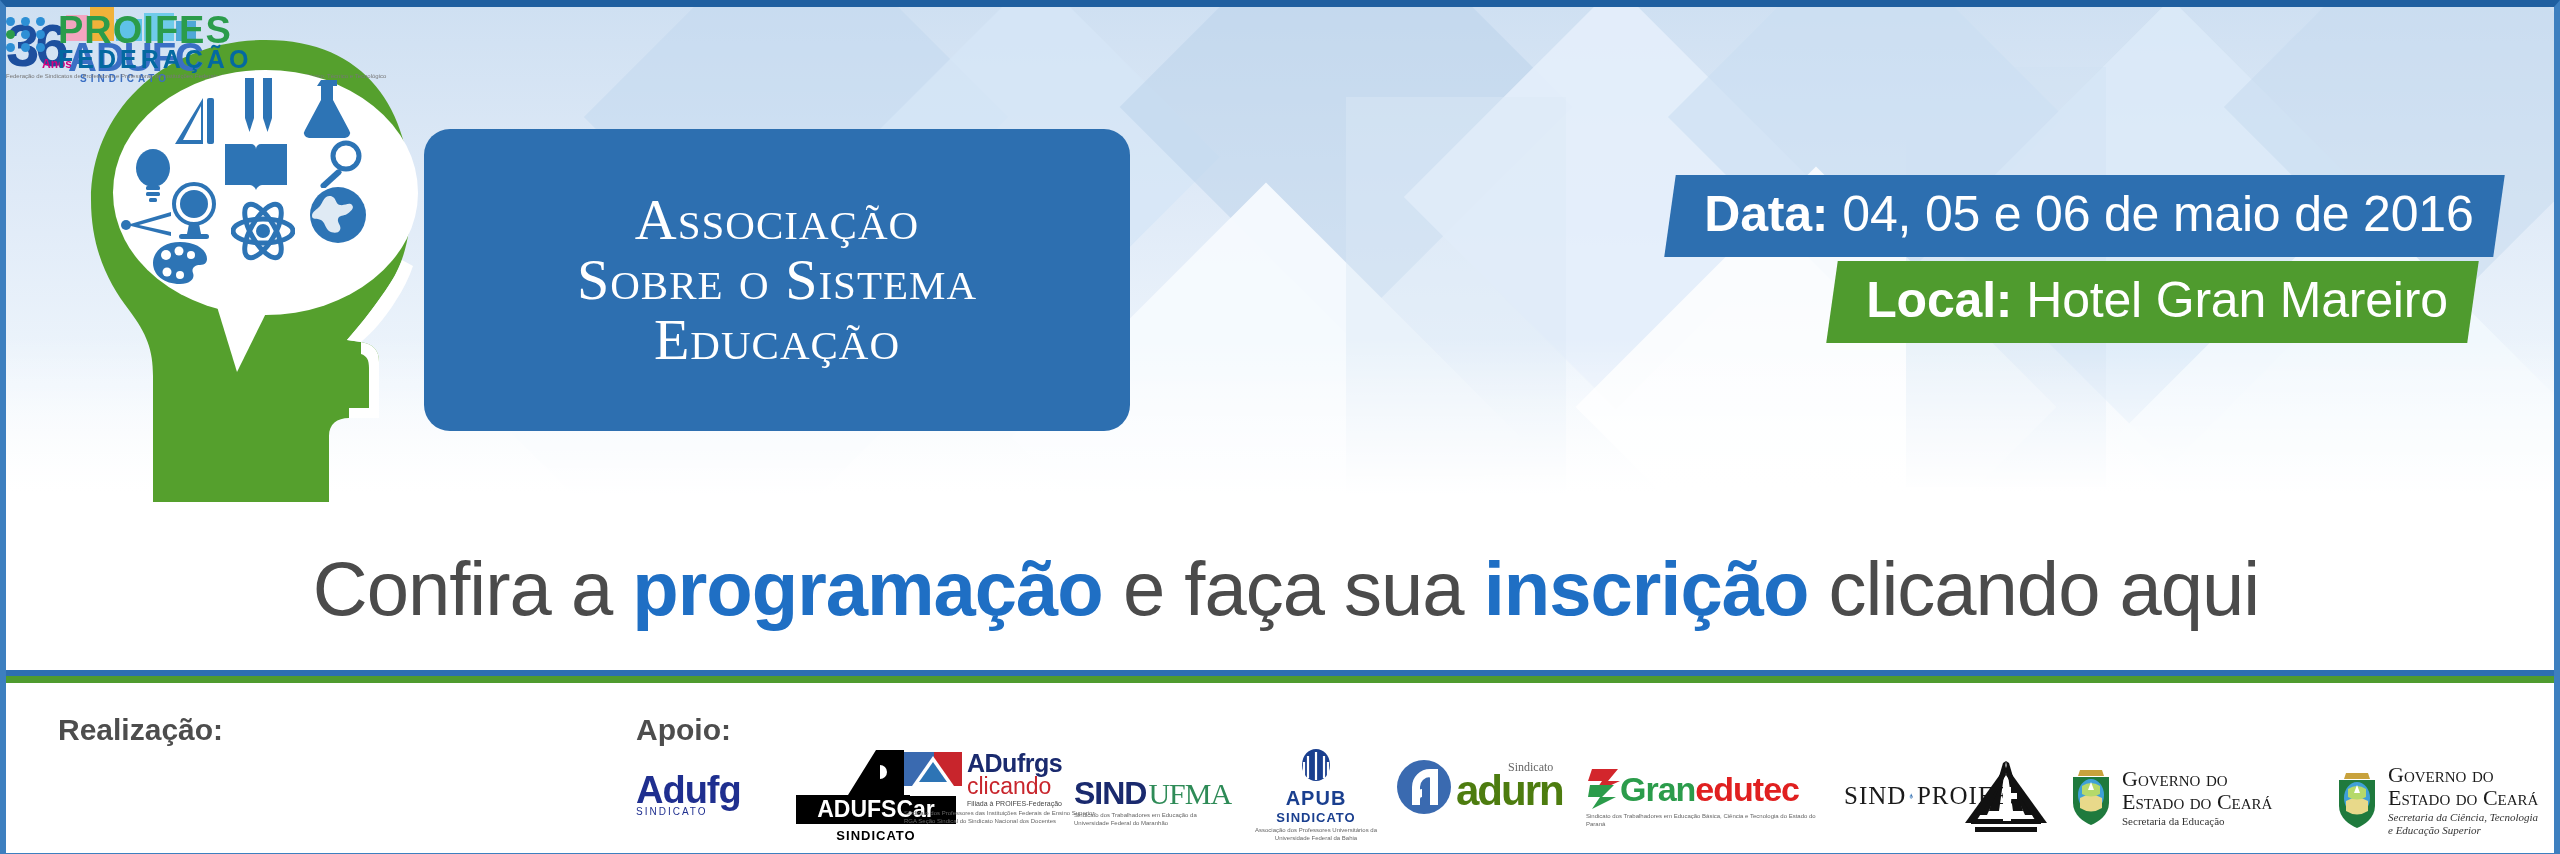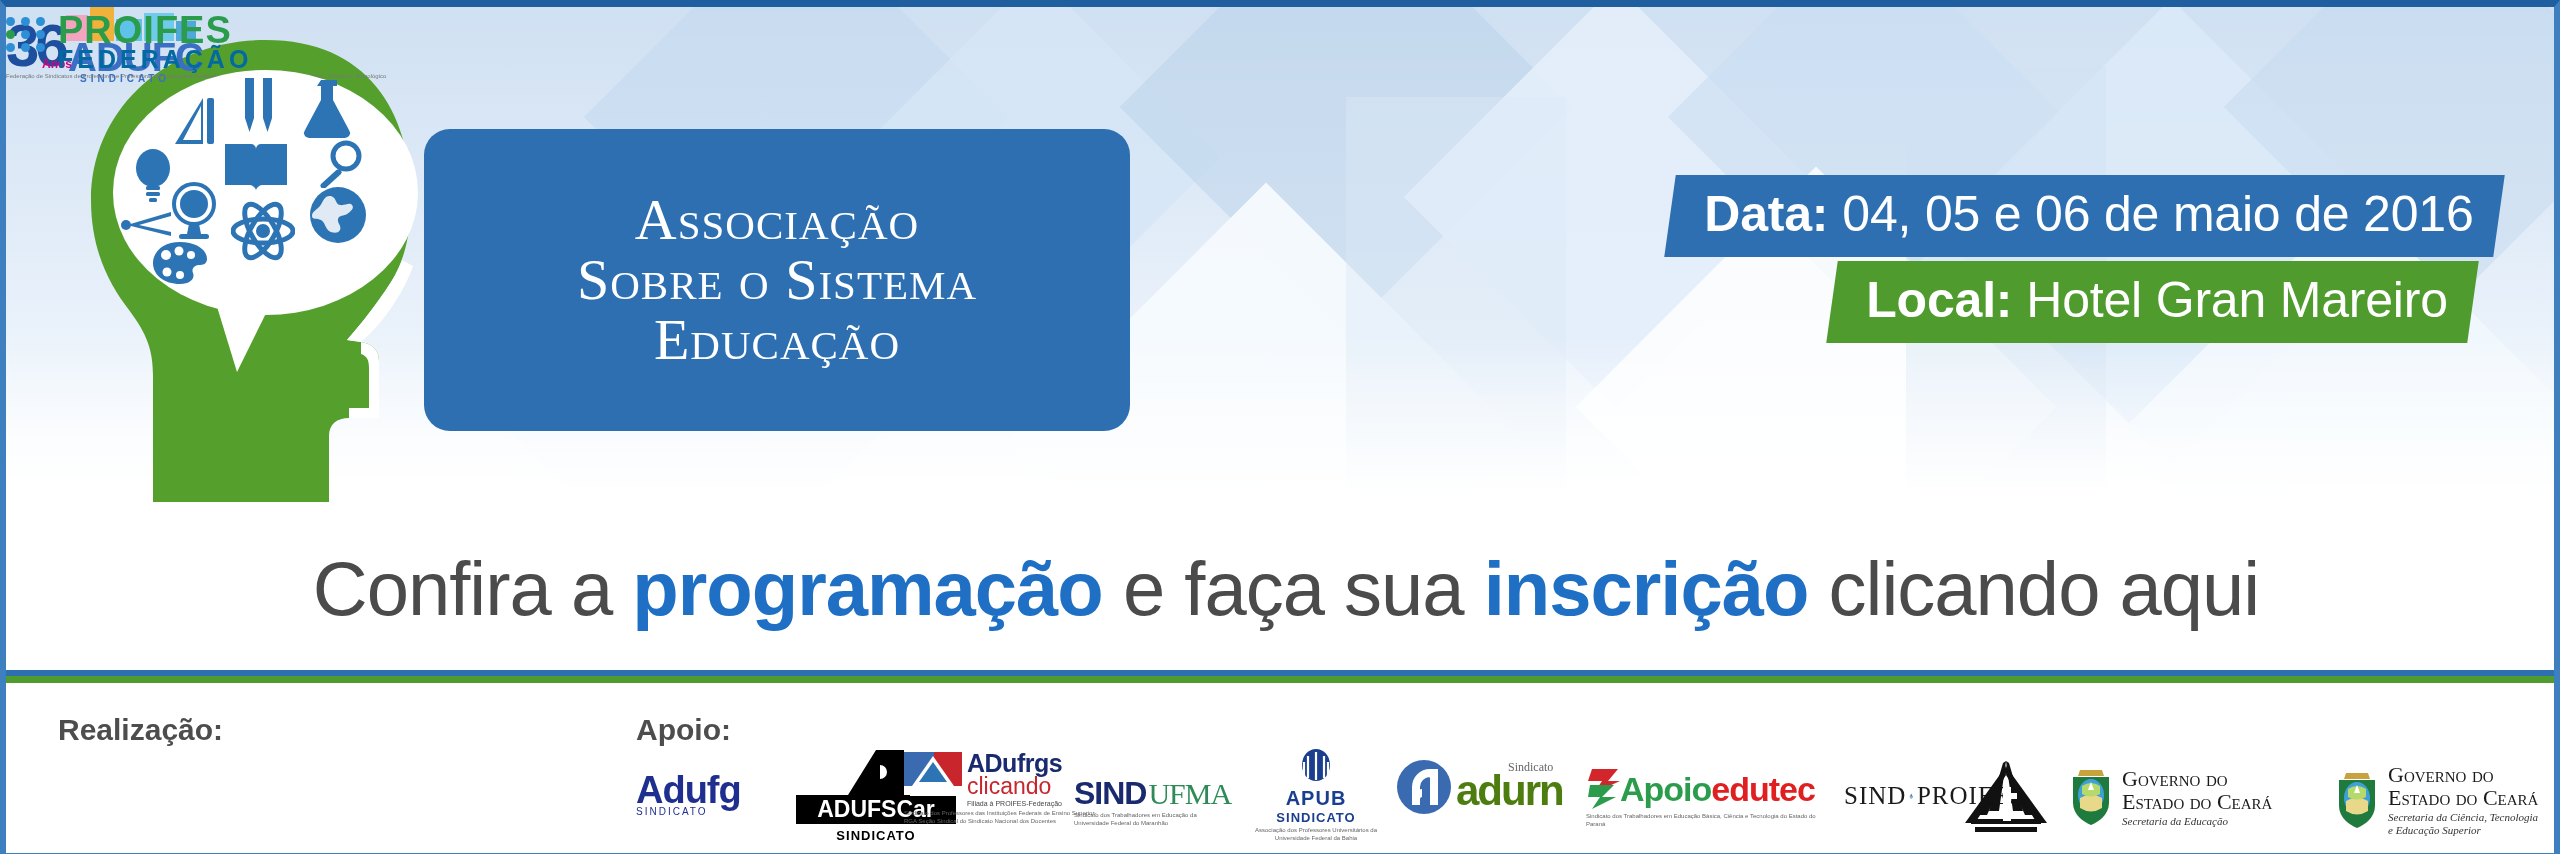--- a/index.html
+++ b/index.html
@@ -471,21 +471,21 @@
     </div>
   </div>
 
   <div class="slogo" style="left:1580px;top:760px;width:230px;">
     <div style="display:flex;align-items:center;">
       <svg width="36" height="44" viewBox="0 0 36 44">
         <path fill="#d3262c" d="M6 2 L32 2 L22 14 L34 14 L8 26 L16 14 L2 14 Z"></path>
         <path fill="#2b9c4b" d="M4 18 L28 18 L16 30 L30 30 L6 42 L14 30 L2 30 Z"></path>
       </svg>
       <div style="display:flex;align-items:baseline;margin-left:-2px;">
-        <span class="main" style="font-size:34px;color:#2b9c4b;letter-spacing:-1px;">Apoio</span>
+        <span class="main" style="font-size:34px;color:#2b9c4b;letter-spacing:-1px;">Gran</span>
         <span class="main" style="font-size:34px;color:#e02020;letter-spacing:-1px;">edutec</span>
       </div>
     </div>
     <div class="tiny" style="width:230px;text-align:left;margin-top:2px;">Sindicato dos Trabalhadores em Educação Básica, Ciência e Tecnologia do Estado do Paraná</div>
   </div>
 
   <div class="slogo" style="left:1838px;top:772px;width:180px;">
     <div style="display:flex;align-items:center;">
       <span style="font-family:'Liberation Serif',serif;font-size:25px;color:#1a1a1a;letter-spacing:1px;">SIND</span>
       <svg width="28" height="34" viewBox="0 0 28 34" style="margin:0 3px;">
@@ -517,21 +517,21 @@
         <path fill="#c8a23c" d="M12 2 h22 l2 6 h-26 Z"></path>
         <path fill="#1f7a3d" d="M5 9 h36 v26 c0 12 -11 19 -18 22 c-7 -3 -18 -10 -18 -22 Z"></path>
         <ellipse cx="23" cy="27" rx="13" ry="16" fill="#3fa0d8"></ellipse>
         <path fill="#e8d98a" d="M12 30 q11 -7 22 0 l0 10 q-11 7 -22 0 Z"></path>
         <path fill="#b5d96a" d="M14 18 q9 -6 18 0 l0 8 q-9 5 -18 0 Z"></path>
         <path fill="#fff" d="M20 22 l3 -8 l3 8 Z"></path>
       </svg>
       <div style="margin-left:8px;">
         <div style="font-family:'Liberation Serif',serif;font-size:22px;color:#1a1a1a;font-variant:small-caps;line-height:1.05;">Governo do</div>
         <div style="font-family:'Liberation Serif',serif;font-size:22px;color:#1a1a1a;font-variant:small-caps;line-height:1.05;">Estado do Ceará</div>
-        <div style="font-family:'Liberation Serif',serif;font-style:italic;font-size:11px;color:#333;margin-top:2px;">Secretaria da Educação</div>
+        <div style="font-family:'Liberation Serif',serif;font-size:11px;color:#333;margin-top:2px;">Secretaria da Educação</div>
       </div>
     </div>
   </div>
 
   <div class="slogo" style="left:2328px;top:756px;width:250px;">
     <div style="display:flex;align-items:center;">
       <svg width="46" height="58" viewBox="0 0 46 58">
         <path fill="#c8a23c" d="M12 2 h22 l2 6 h-26 Z"></path>
         <path fill="#1f7a3d" d="M5 9 h36 v26 c0 12 -11 19 -18 22 c-7 -3 -18 -10 -18 -22 Z"></path>
         <ellipse cx="23" cy="27" rx="13" ry="16" fill="#3fa0d8"></ellipse>

